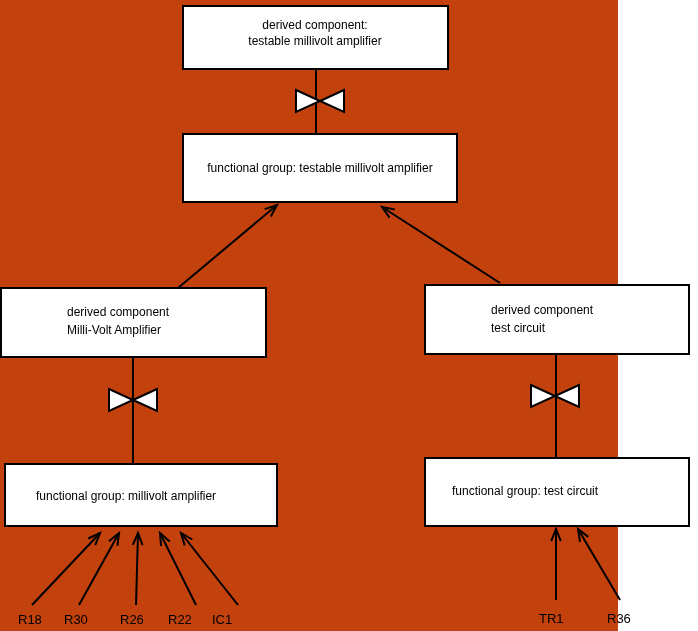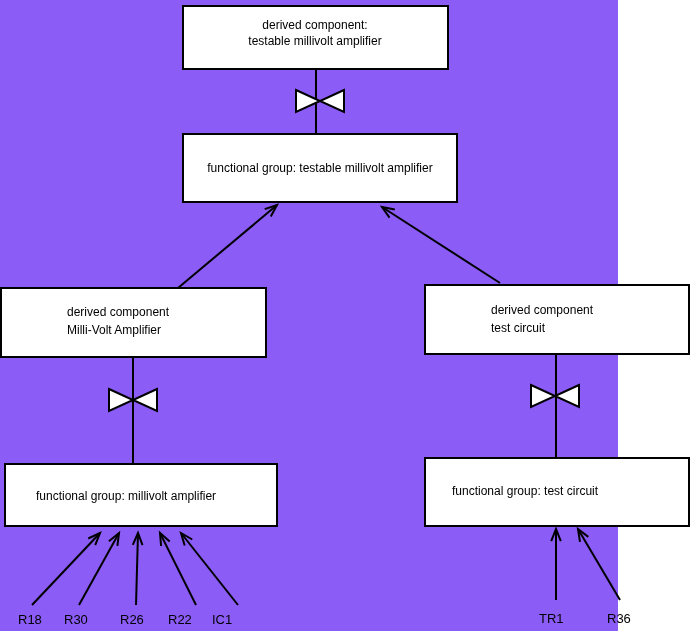--- a/index.html
+++ b/index.html
@@ -11,21 +11,21 @@
   body {
     width: 698px;
     height: 631px;
     font-family: "Liberation Sans", sans-serif;
     overflow: hidden;
   }
   #diagram-root {
     position: relative;
     width: 618px;
     height: 631px;
-    background: #8b5cf6;
+    background: #c2410c;
   }
   svg#diagram-canvas {
     display: block;
     width: 698px;
     height: 631px;
   }
   .box-rect {
     fill: #ffffff;
     stroke: #000000;
     stroke-width: 2;

